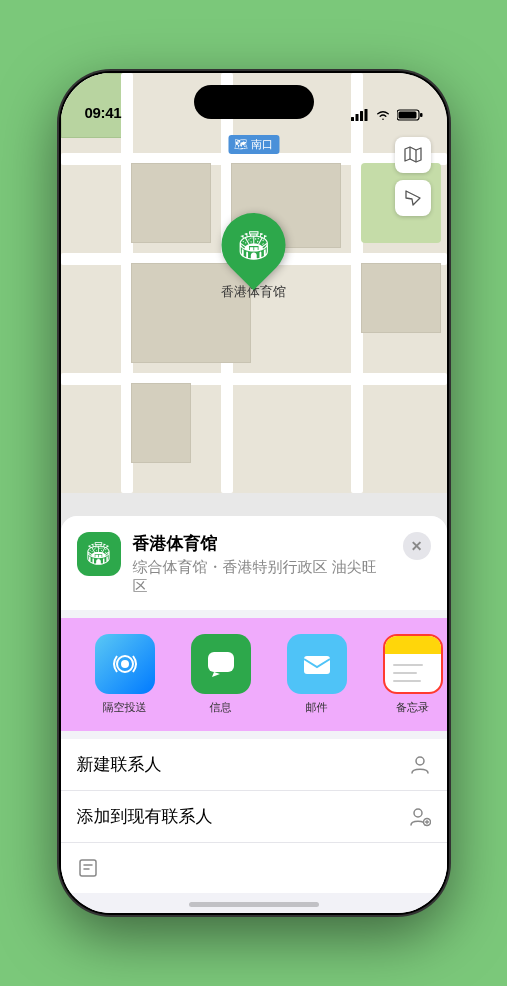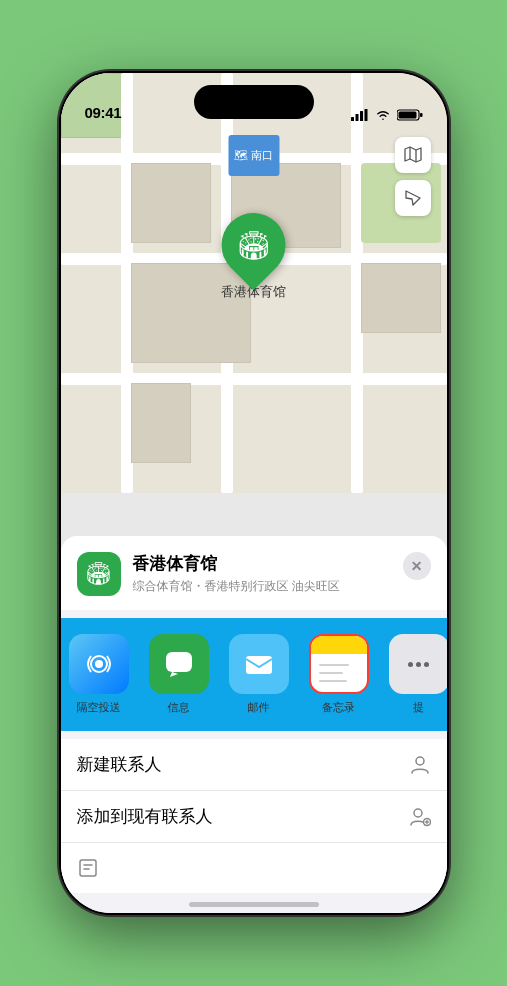--- a/index.html
+++ b/index.html
@@ -159,21 +159,21 @@
 
     
     .map-label-box {
       position: absolute;
       top: 62px;
       left: 50%;
       transform: translateX(-50%);
       background: #4a90d9;
       color: #fff;
       font-size: 11px;
-      padding: 13px 6px;
+      padding: 2px 6px;
       border-radius: 3px;
       white-space: nowrap;
     }
 
     
     .map-controls {
       position: absolute;
       top: 64px;
       right: 16px;
       display: flex;
@@ -238,45 +238,45 @@
     }
 
     .location-name {
       font-size: 17px;
       font-weight: 600;
       color: #000;
       margin-bottom: 3px;
     }
 
     .location-subtitle {
-      font-size: 12px;
+      font-size: 15px;
       color: #888;
     }
 
     .close-btn {
       width: 28px;
       height: 28px;
       background: #e5e5ea;
       border-radius: 50%;
       display: flex;
       align-items: center;
       justify-content: center;
       color: #888;
       font-size: 14px;
       font-weight: 600;
       flex-shrink: 0;
       cursor: pointer;
     }
 
     
     .share-row {
-      background: #0ea5e9;
-      padding: 16px 2px;
-      display: flex;
-      gap: 8px;
+      background: #f0abfc;
+      padding: 16px 28px;
+      display: flex;
+      gap: 24px;
       overflow-x: hidden;
       margin-bottom: 8px;
     }
 
     .share-item {
       display: flex;
       flex-direction: column;
       align-items: center;
       gap: 6px;
       min-width: 72px;

